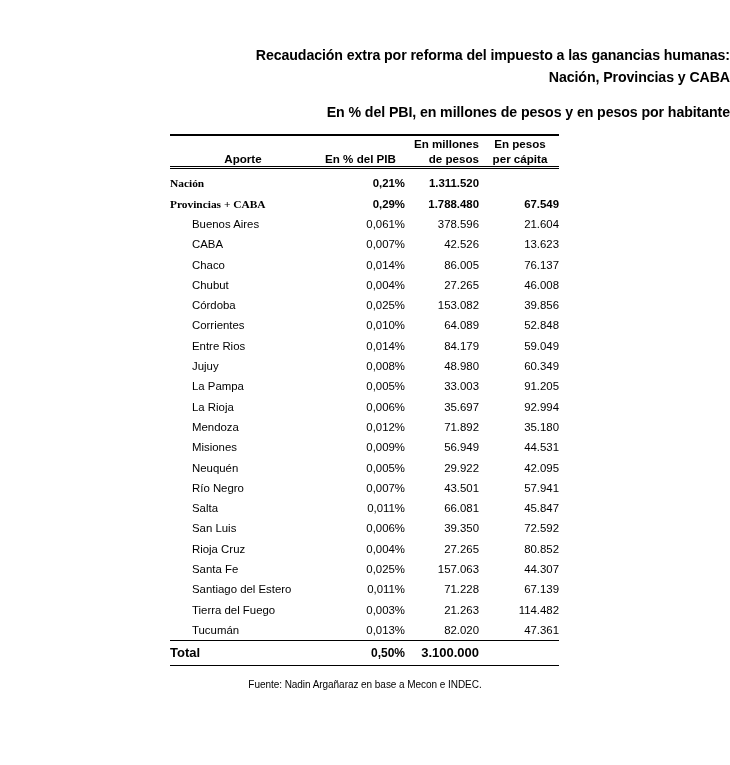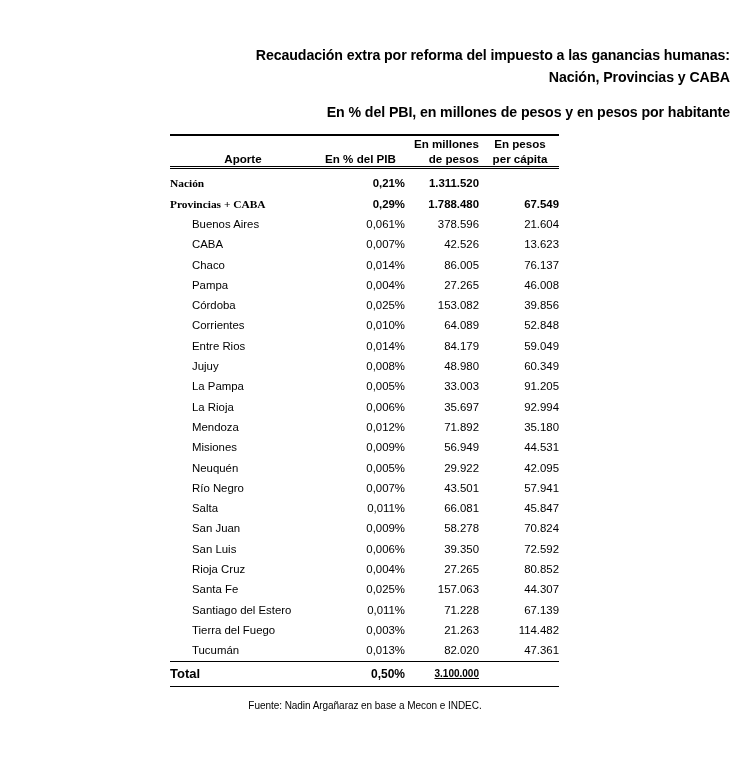--- a/index.html
+++ b/index.html
@@ -108,21 +108,21 @@
   
   tr.total-row td {
     font-weight: bold;
     font-size: 13px;
     height: 24px;
     line-height: 24px;
     border-top: 1.6px solid #000;
     border-bottom: 1.6px solid #000;
   }
   tr.total-row td.v-pib { font-size: 12px; }
-  tr.total-row td.v-mill { font-size: 10px; text-decoration: underline; }
+  tr.total-row td.v-mill { font-size: 13px; }
 
   
   .footer {
     margin-top: 13px;
     text-align: center;
     font-size: 10px;
     letter-spacing: -0.05px;
   }
 </style>
 </head>
@@ -181,21 +181,21 @@
           <td class="v-mill">42.526</td>
           <td class="v-cap">13.623</td>
         </tr>
         <tr class="drow level-sub">
           <td class="v-aporte">Chaco</td>
           <td class="v-pib">0,014%</td>
           <td class="v-mill">86.005</td>
           <td class="v-cap">76.137</td>
         </tr>
         <tr class="drow level-sub">
-          <td class="v-aporte">Pampa</td>
+          <td class="v-aporte">Chubut</td>
           <td class="v-pib">0,004%</td>
           <td class="v-mill">27.265</td>
           <td class="v-cap">46.008</td>
         </tr>
         <tr class="drow level-sub">
           <td class="v-aporte">Córdoba</td>
           <td class="v-pib">0,025%</td>
           <td class="v-mill">153.082</td>
           <td class="v-cap">39.856</td>
         </tr>
@@ -251,26 +251,20 @@
           <td class="v-aporte">Río Negro</td>
           <td class="v-pib">0,007%</td>
           <td class="v-mill">43.501</td>
           <td class="v-cap">57.941</td>
         </tr>
         <tr class="drow level-sub">
           <td class="v-aporte">Salta</td>
           <td class="v-pib">0,011%</td>
           <td class="v-mill">66.081</td>
           <td class="v-cap">45.847</td>
-        </tr>
-        <tr class="drow level-sub">
-          <td class="v-aporte">San Juan</td>
-          <td class="v-pib">0,009%</td>
-          <td class="v-mill">58.278</td>
-          <td class="v-cap">70.824</td>
         </tr>
         <tr class="drow level-sub">
           <td class="v-aporte">San Luis</td>
           <td class="v-pib">0,006%</td>
           <td class="v-mill">39.350</td>
           <td class="v-cap">72.592</td>
         </tr>
         <tr class="drow level-sub">
           <td class="v-aporte">Rioja Cruz</td>
           <td class="v-pib">0,004%</td>

